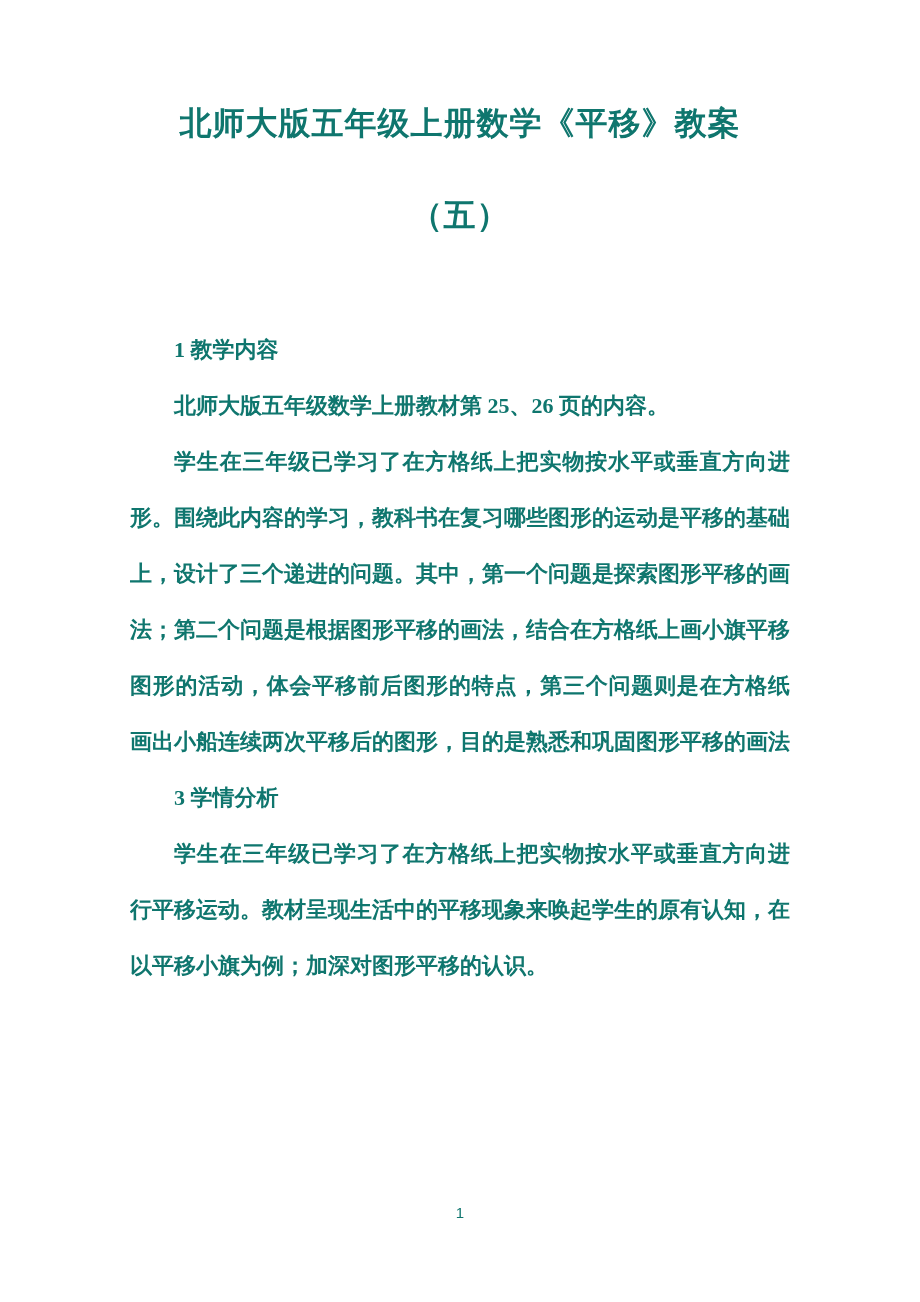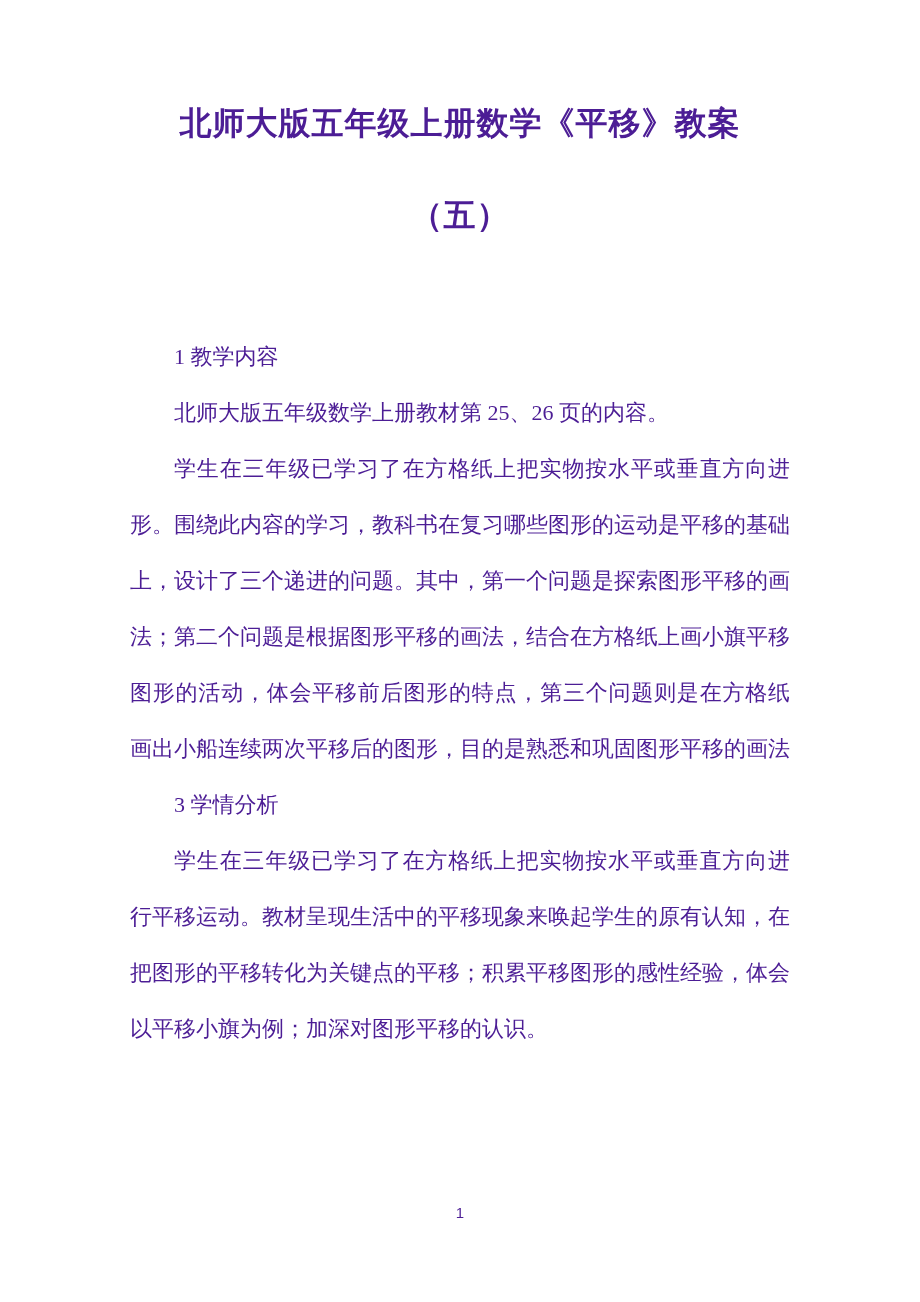--- a/index.html
+++ b/index.html
@@ -6,43 +6,44 @@
     margin: 0;
     padding: 0;
     background: #ffffff;
   }
   .page {
     position: relative;
     width: 920px;
     height: 1302px;
     margin: 0 auto;
     background: #ffffff;
-    color: #4c1d95;
+    color: #0f766e;
     font-family: "Liberation Serif", "DejaVu Serif", serif;
     overflow: hidden;
     box-sizing: border-box;
   }
   .doc-title {
     position: absolute;
     left: 0;
     width: 920px;
     text-align: center;
     font-size: 32px;
     font-weight: 700;
     line-height: 50px;
     white-space: nowrap;
     letter-spacing: 1px;
   }
   .doc-title.t1 { top: 98px; }
   .doc-title.t2 { top: 190px; }
   .doc-body {
     position: absolute;
-    top: 329px;
+    top: 322px;
     left: 130px;
     width: 660px;
+    font-weight: bold;
   }
   .bline {
     font-size: 22px;
     line-height: 56px;
     height: 56px;
     overflow: hidden;
     white-space: nowrap;
   }
   .bline.indent { text-indent: 44px; }
   .bline.jl {
@@ -72,17 +73,16 @@
       <div class="bline indent">北师大版五年级数学上册教材第 25、26 页的内容。</div>
       <div class="bline indent jl">学生在三年级已学习了在方格纸上把实物按水平或垂直方向进</div>
       <div class="bline jl">形。围绕此内容的学习，教科书在复习哪些图形的运动是平移的基础</div>
       <div class="bline jl">上，设计了三个递进的问题。其中，第一个问题是探索图形平移的画</div>
       <div class="bline jl">法；第二个问题是根据图形平移的画法，结合在方格纸上画小旗平移</div>
       <div class="bline jl">图形的活动，体会平移前后图形的特点，第三个问题则是在方格纸上，</div>
       <div class="bline">画出小船连续两次平移后的图形，目的是熟悉和巩固图形平移的画法。</div>
       <div class="bline indent">3 学情分析</div>
       <div class="bline indent jl">学生在三年级已学习了在方格纸上把实物按水平或垂直方向进</div>
       <div class="bline jl">行平移运动。教材呈现生活中的平移现象来唤起学生的原有认知，在</div>
-      <div class="bline jl">把图形的平移转化为关键点的平移；积累平移图形的感性经验，体会</div>
       <div class="bline">以平移小旗为例；加深对图形平移的认识。</div>
     </div>
   <div class="page-number">1</div>
 </div>
 
 </body></html>

